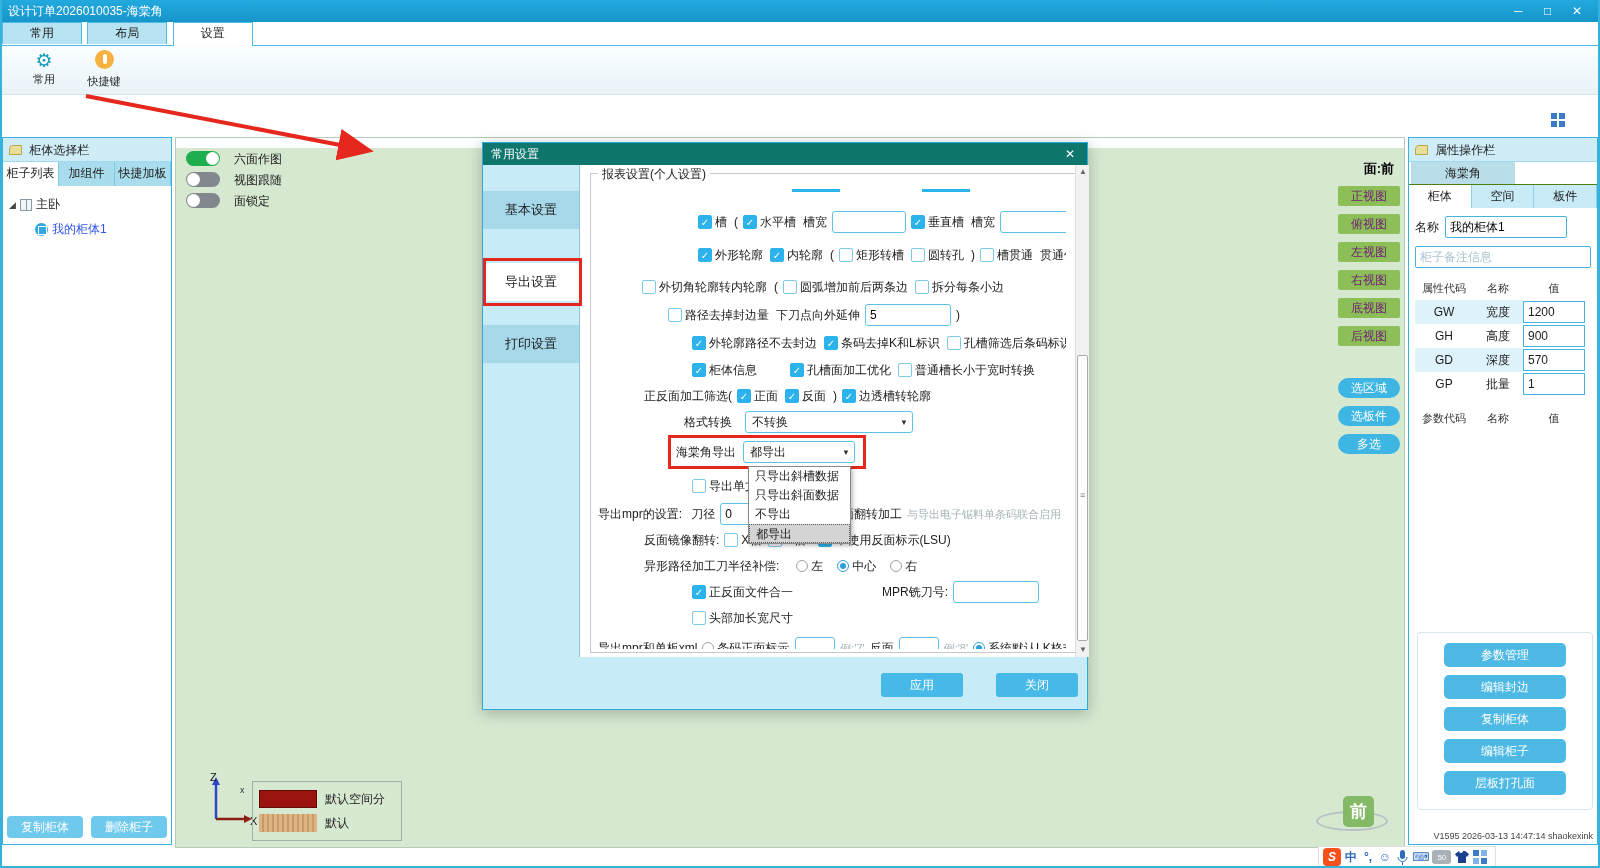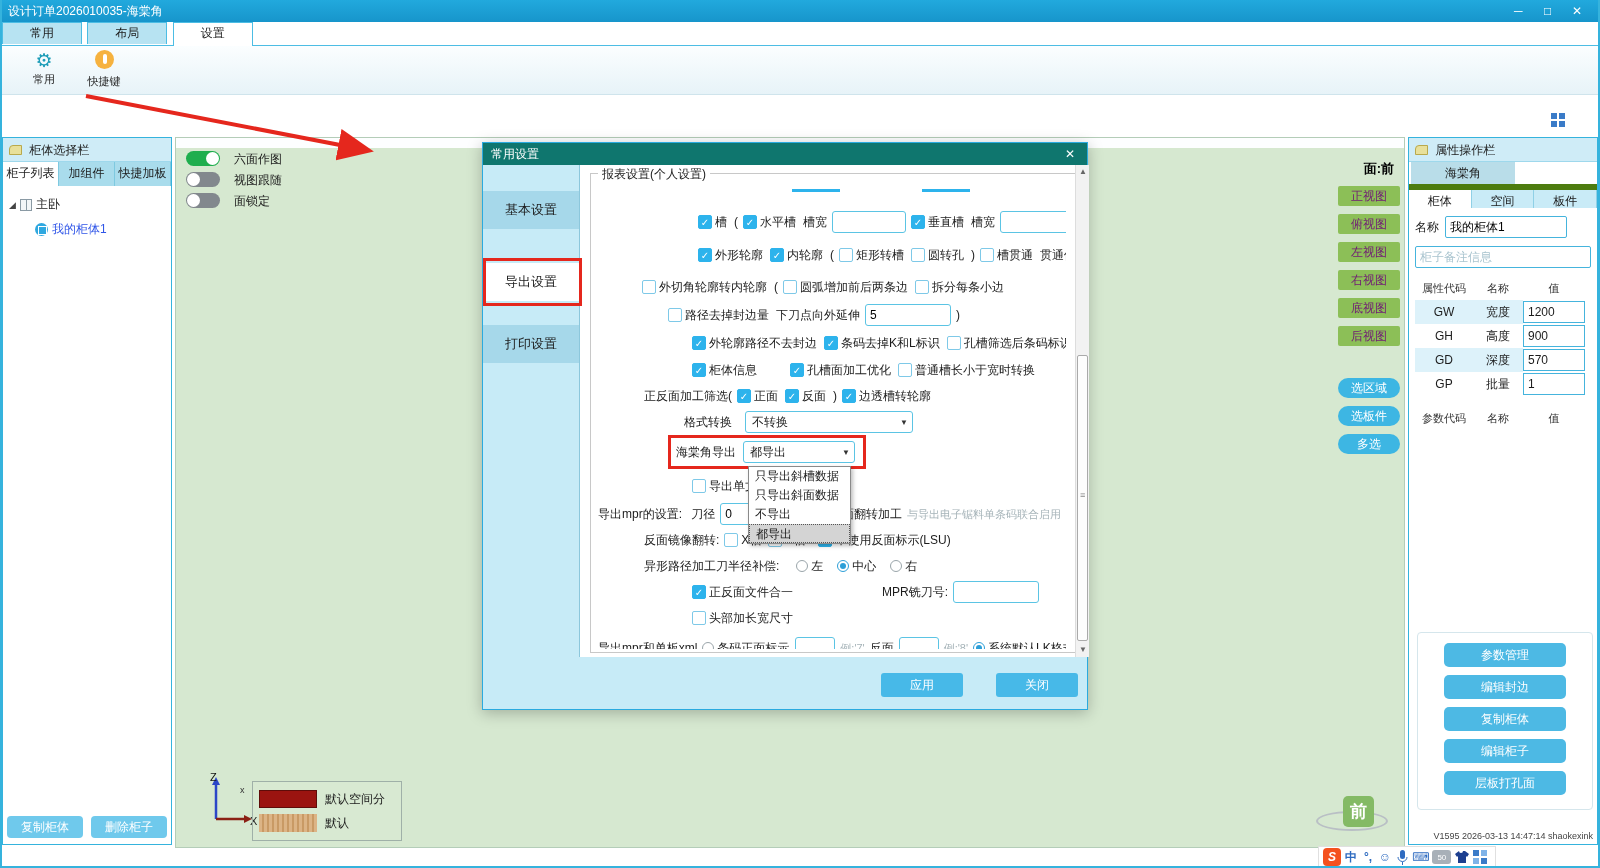--- a/index.html
+++ b/index.html
@@ -65,21 +65,21 @@
 .leg-row{display:flex;align-items:center;gap:8px;height:24px}
 .sw{width:58px;height:18px}
 .sw.solid{background:#9b1410;border:1px solid #5f0c09}
 .sw.wood{background:repeating-linear-gradient(90deg,#dcb486 0 3px,#c99a65 3px 5px)}
 #front-ellipse{position:absolute;right:16px;bottom:16px;width:72px;height:20px;border:2px solid #b9bfc5;border-radius:50%}
 #front-badge{position:absolute;right:30px;bottom:20px;width:31px;height:31px;border-radius:5px;background:#84ba65;
   color:#fff;font-weight:bold;font-size:17px;text-align:center;line-height:31px}
 
 #rightpanel{position:absolute;left:1408px;top:137px;width:190px;height:708px;background:#fff;border:1px solid #35b3dd}
 #rp-toptab{width:104px;height:22px;background:#b9dde9;text-align:center;line-height:22px;margin:0 0 0 2px;cursor:pointer}
-#rp-tabs{height:24px;background:#c9ebf7;display:flex;border-top:6px solid #4d7c0f}
+#rp-tabs{height:24px;background:#c9ebf7;display:flex;border-top:1px solid #4d7c0f}
 .rptab{flex:1;text-align:center;line-height:23px;border-right:1px solid #8fd0e6;cursor:pointer}
 .rptab.active{background:#fff}
 #rp-body{padding:8px 6px}
 .frow{display:flex;align-items:center;margin-bottom:8px;gap:6px}
 .frow input{height:22px;border:1px solid #45b4dd;border-radius:2px;padding:0 4px;font-family:inherit;font-size:12px;width:122px}
 #remark{width:176px;color:#333}
 #remark::placeholder{color:#a9c4cf}
 .tbl{margin-top:4px}
 .trow{display:flex;height:24px;align-items:center}
 .th{font-size:11px;color:#333;text-align:center;height:20px;line-height:20px}

